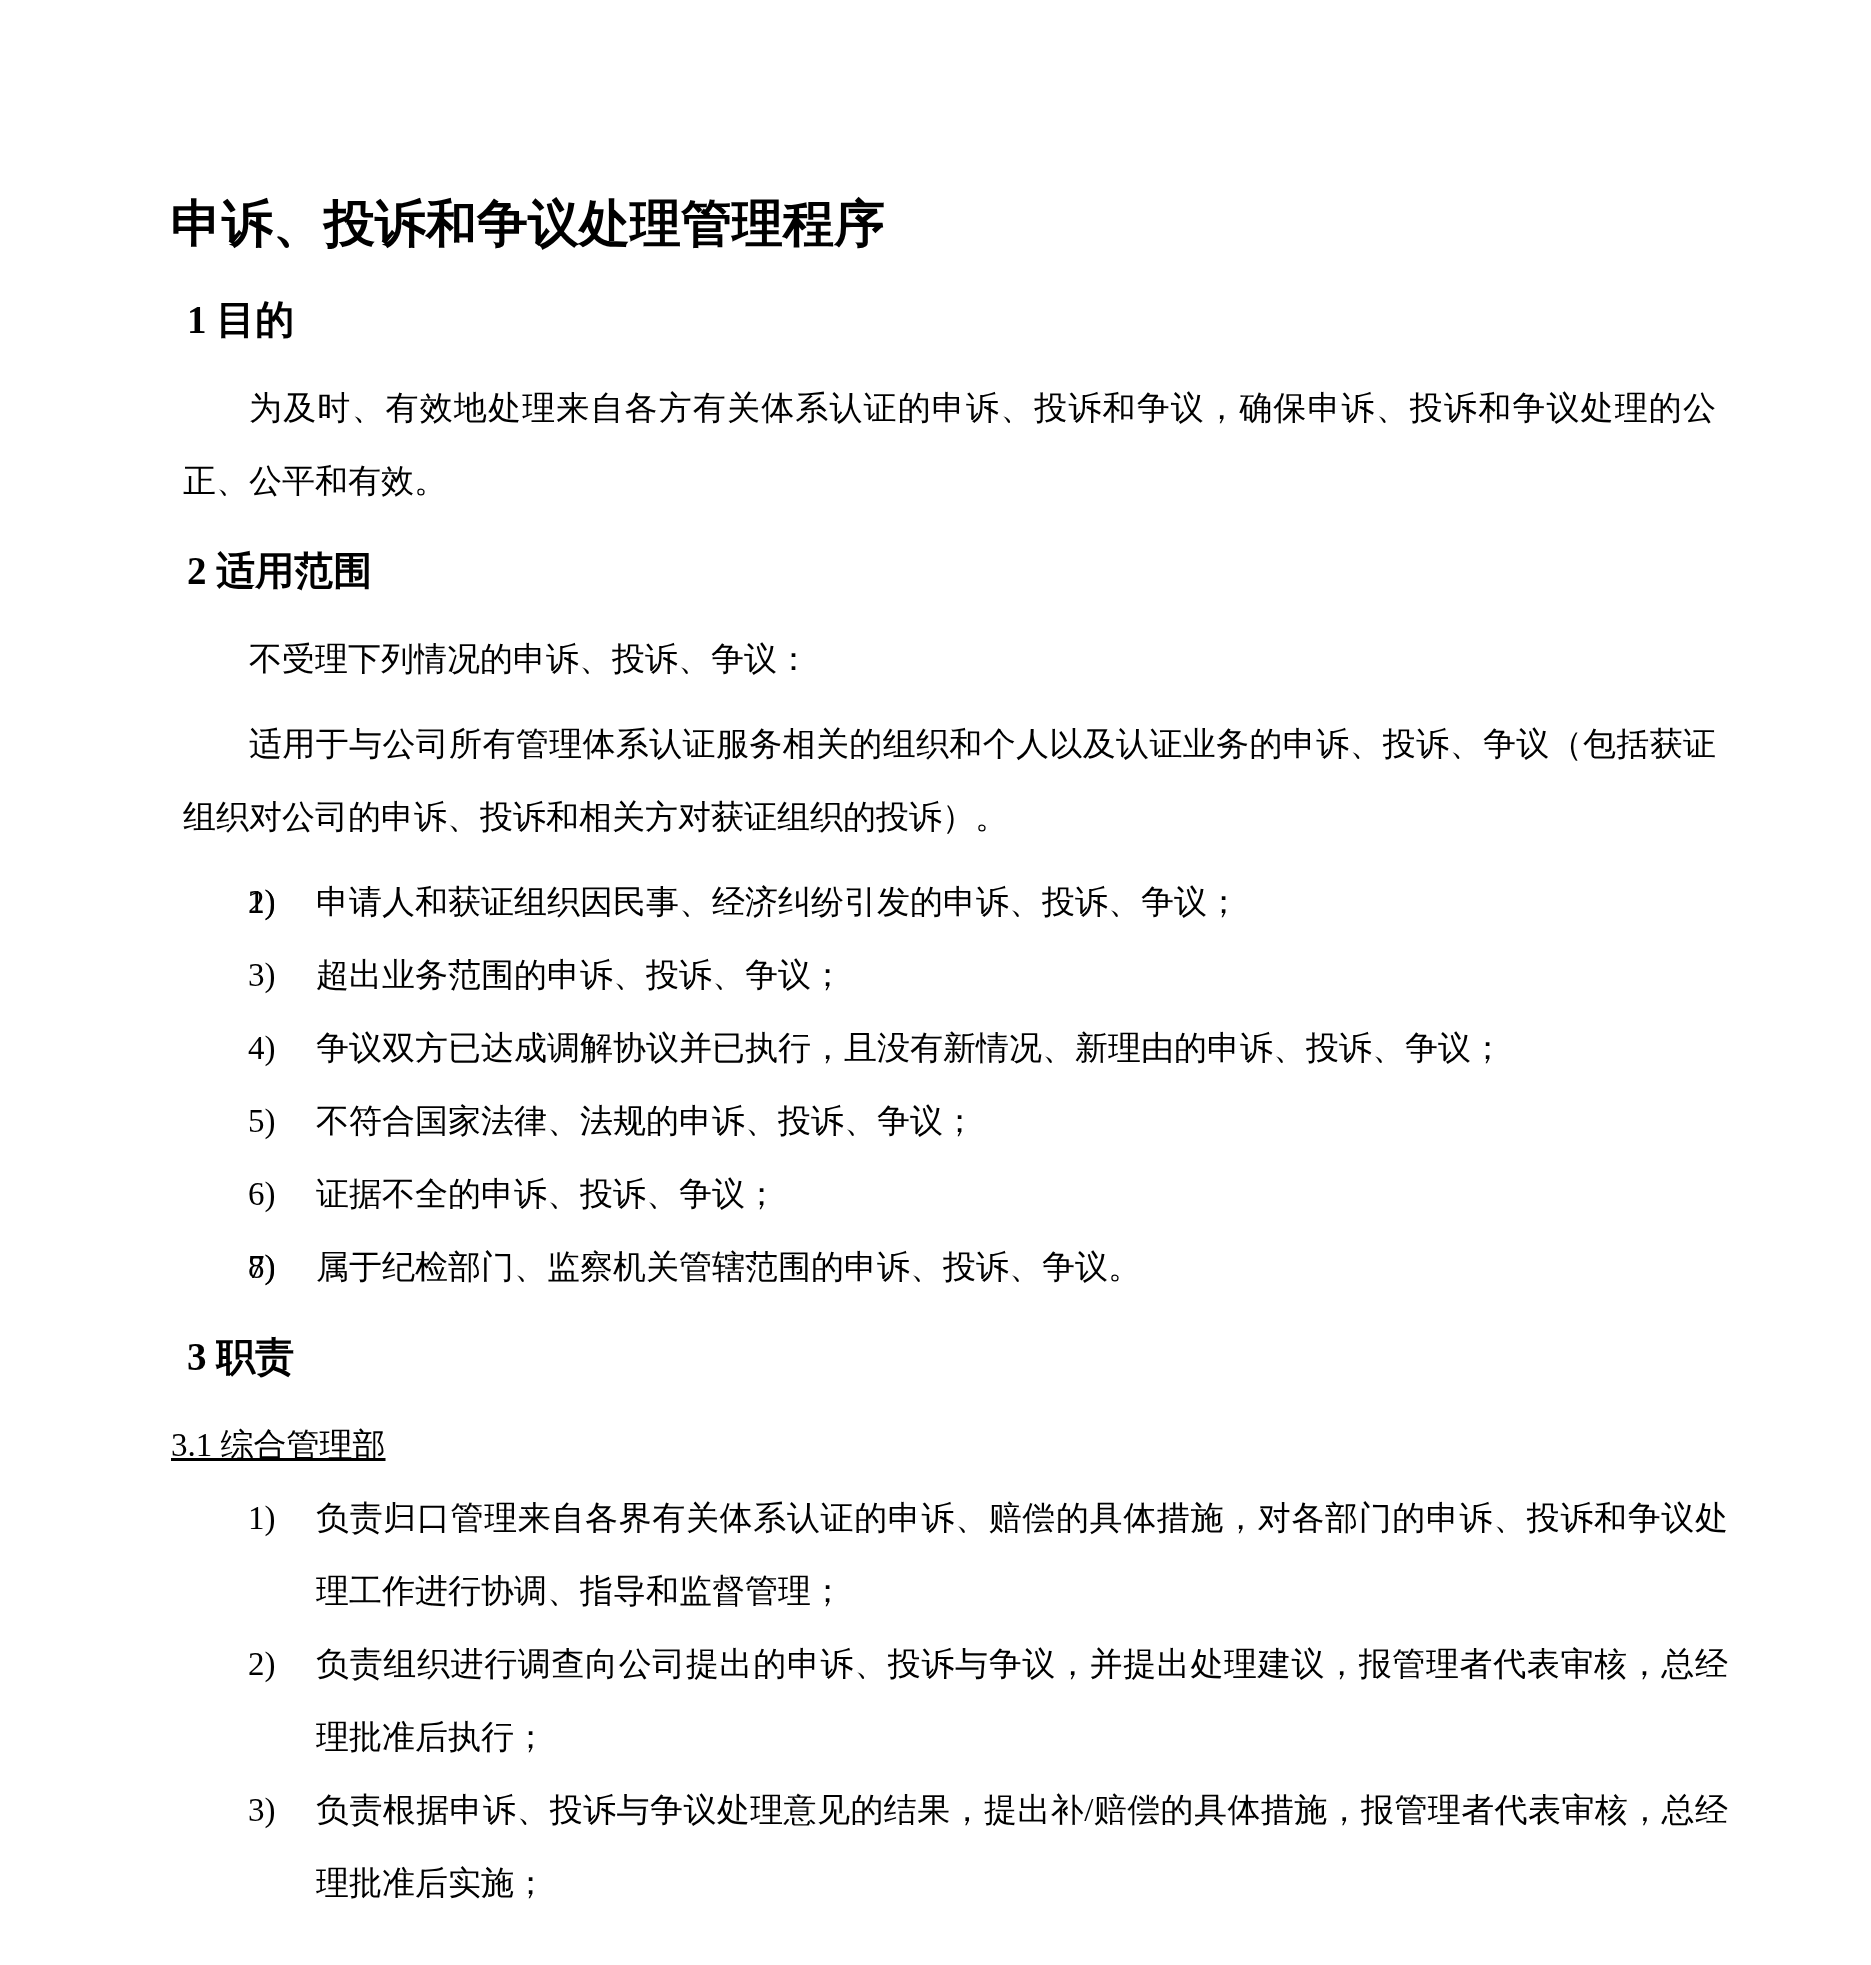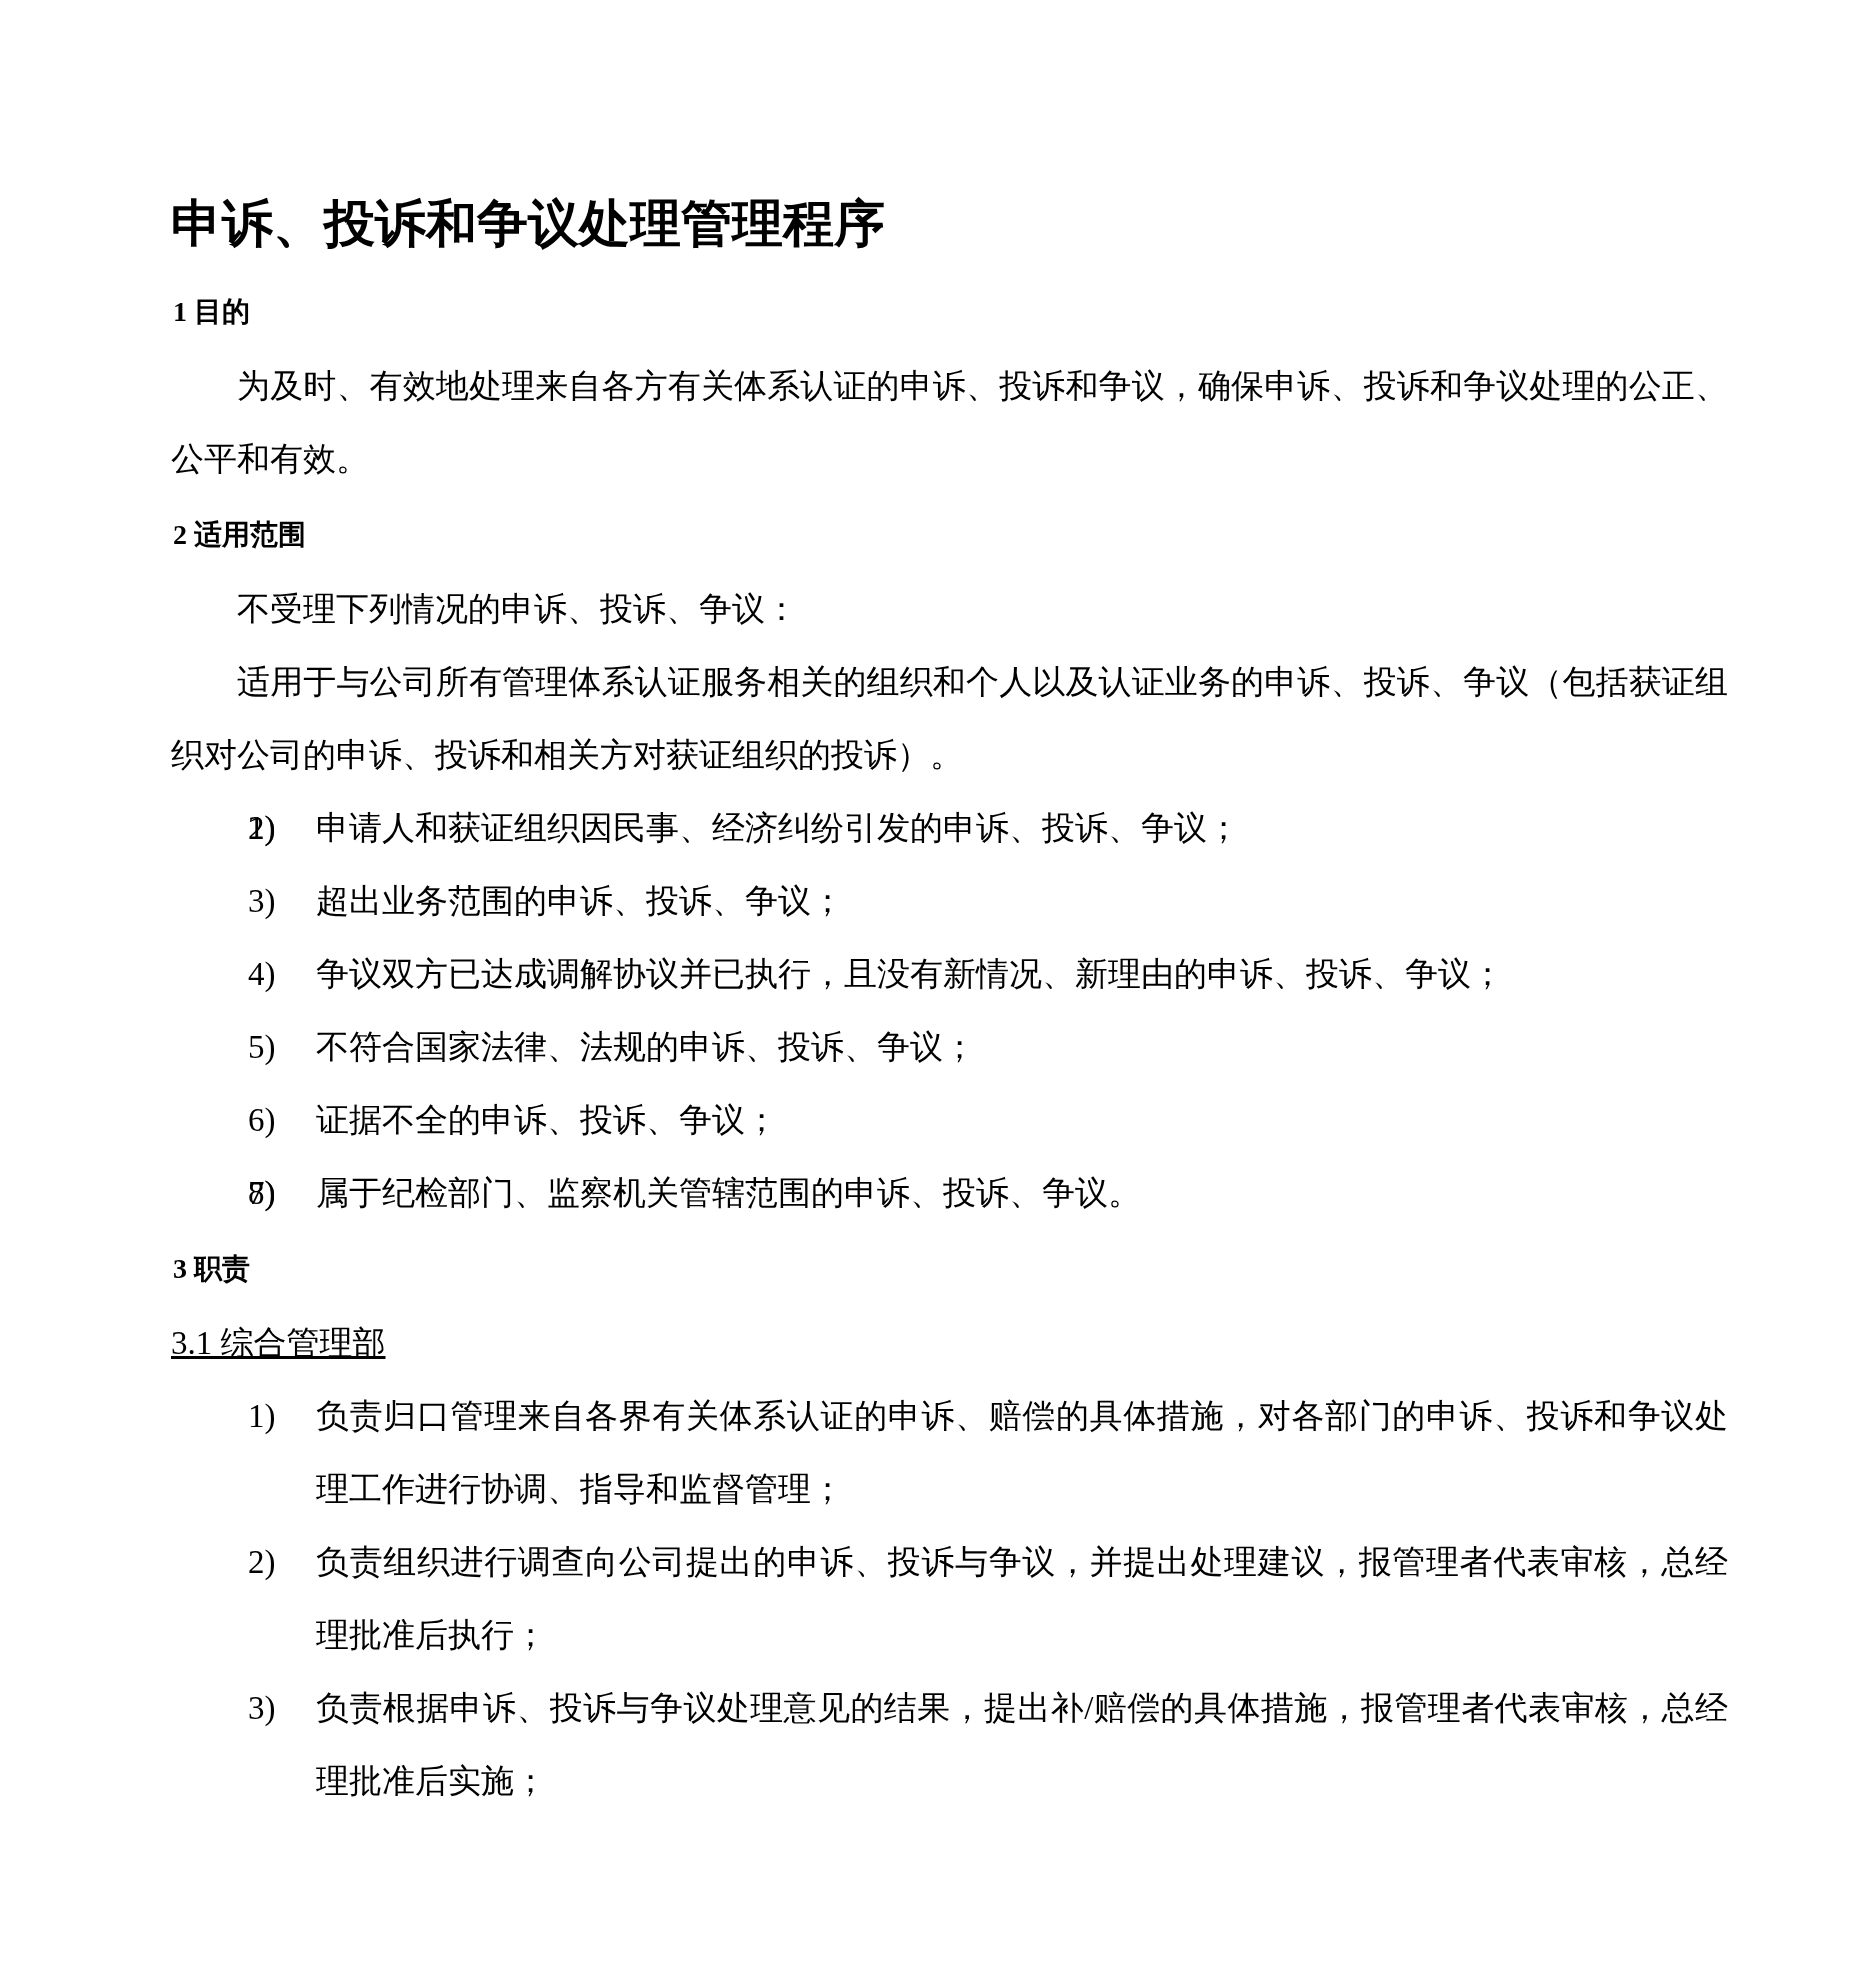--- a/index.html
+++ b/index.html
@@ -21,29 +21,29 @@
     padding: 181px 144px 0 171px;
     overflow: hidden;
   }
   .doc-title {
     font-size: 51px;
     font-weight: bold;
     line-height: 86px;
     margin: 0 0 7.9px 0;
   }
   .heading {
-    font-size: 28px;
+    font-size: 39px;
     font-weight: bold;
     line-height: 73px;
-    margin: 2px;
+    margin: 16px;
   }
   .para {
     font-size: 33px;
     line-height: 73px;
-    margin: 0;
+    margin: 12px;
     text-align: justify;
   }
   .para.indent {
     text-indent: 2em;
   }
   .sub-label {
     font-size: 33px;
     line-height: 73px;
     margin: 0;
     text-decoration: underline;

